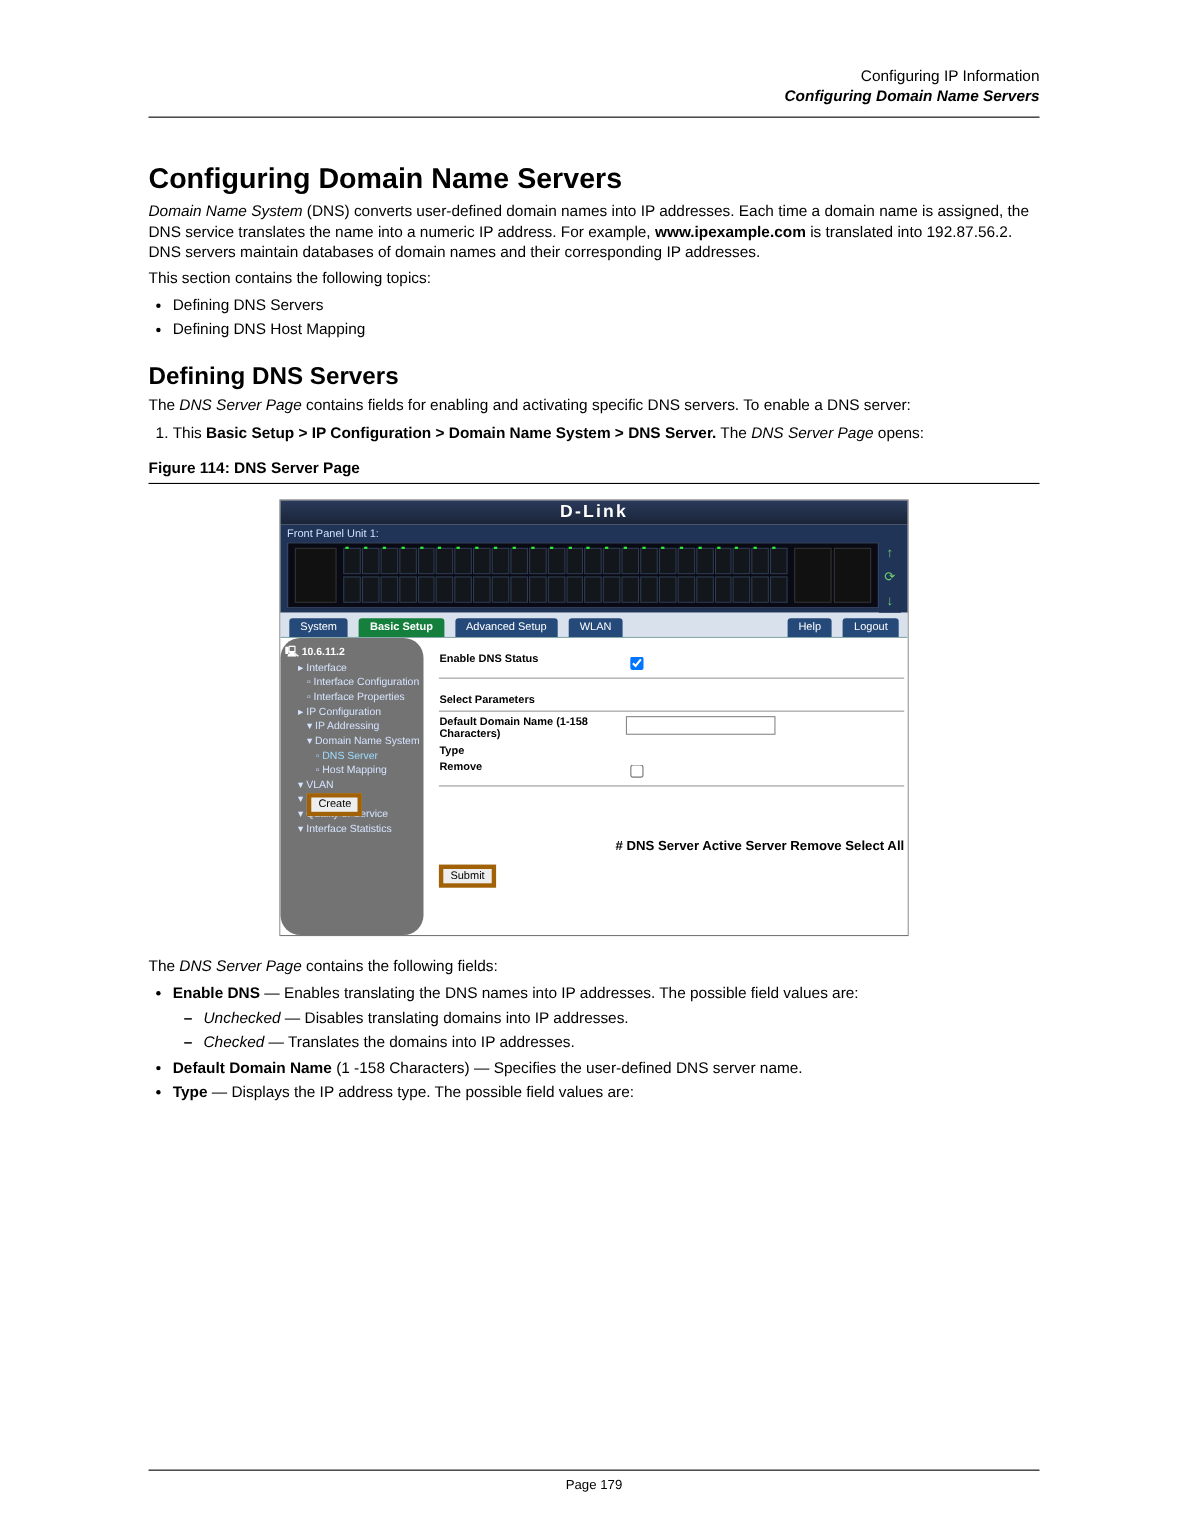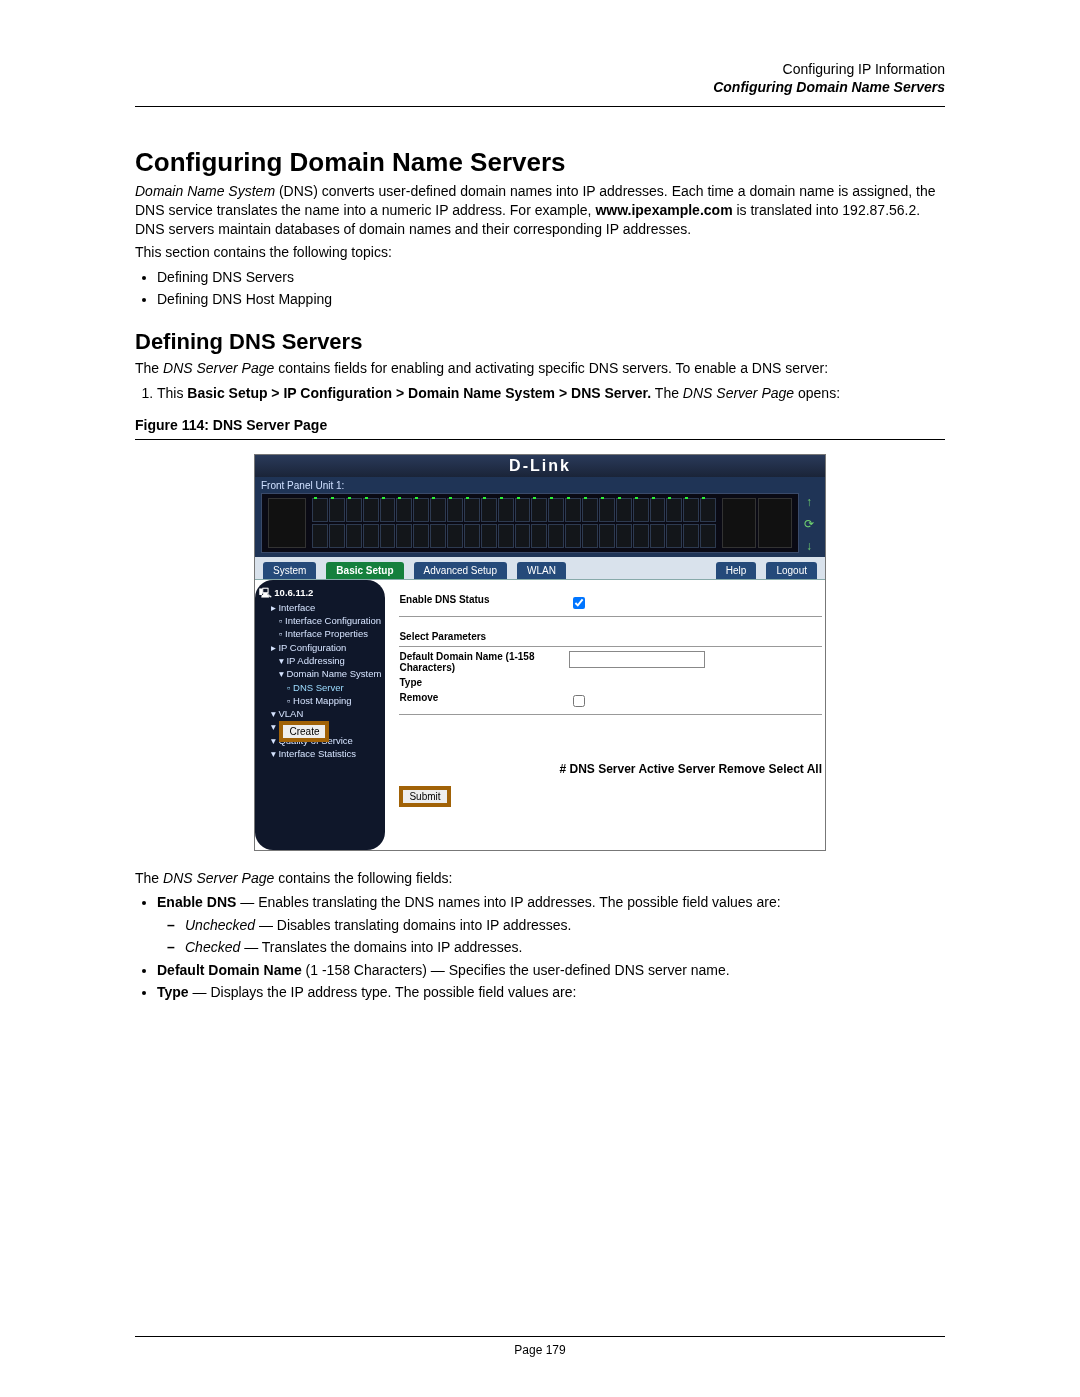--- a/index.html
+++ b/index.html
@@ -154,21 +154,21 @@
     font-weight: bold;
   }
   .tabbar .spacer { flex: 1; }
   .body2 {
     display: flex;
     min-height: 270px;
     background: #fff;
   }
   .side {
     width: 130px;
-    background: #0f172a;
+    background: #737373;
     color: #d6e4ff;
     padding: 6px 4px;
     font-size: 9.5px;
     line-height: 1.4;
     border-radius: 18px;
   }
   .side .ip { color: #fff; font-weight: bold; margin-bottom: 2px; }
   .side .tree { padding-left: 4px; }
   .side .tree div { white-space: nowrap; }
   .side .lvl1 { padding-left: 8px; }

